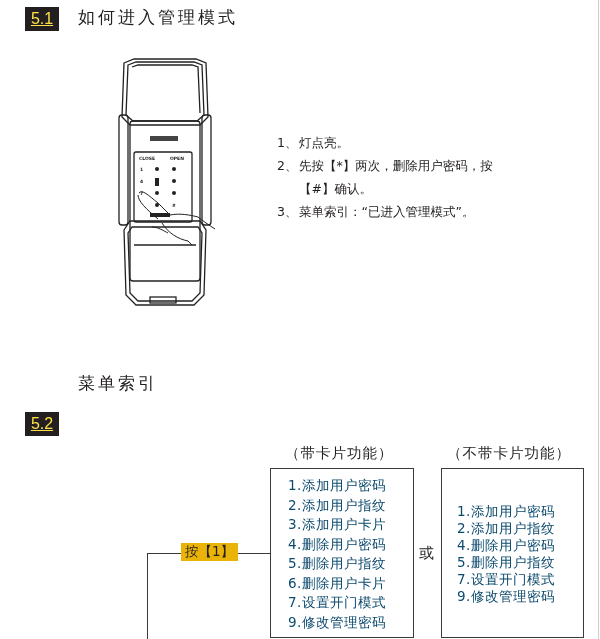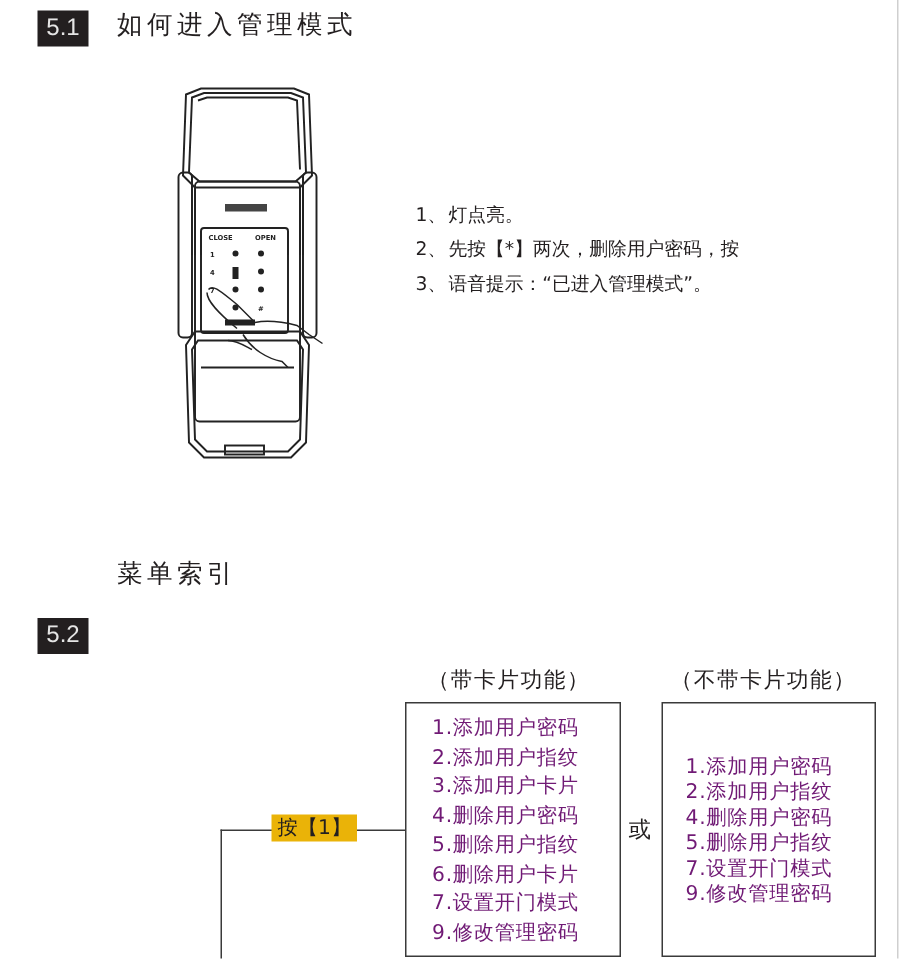--- a/index.html
+++ b/index.html
@@ -3,35 +3,35 @@
 <meta charset="utf-8">
 <style>
   html, body { margin: 0; padding: 0; }
   body {
     width: 600px; height: 639px; position: relative; overflow: hidden;
     background: #ffffff; color: #231f20;
     font-family: "DejaVu Sans", sans-serif;
   }
   .page-edge { position: absolute; left: 598px; top: 0; width: 1px; height: 639px; background: #cfcfcf; }
   .sec-badge {
-    position: absolute; width: 34px; height: 24px; background: #231f20; color: #e5e5e5;
-    font-family: "Liberation Sans", sans-serif; font-size: 16px; line-height: 24px; text-align: center;
+    position: absolute; width: 34px; height: 24px; background: #231f20; color: #fde047;
+    font-family: "Liberation Sans", sans-serif; font-size: 16px; line-height: 24px; text-align: center; text-decoration: underline;
   }
   .sec-title {
     position: absolute; font-size: 17px; letter-spacing: 3px; line-height: 24px; color: #231f20;
     font-family: Liberation Mono, monospace;
   }
   .steps { position: absolute; left: 277px; top: 131px; width: 300px; font-size: 12.5px; line-height: 23px; color: #231f20; }
   .step { position: relative; padding-left: 22px; }
   .step .num { position: absolute; left: 0; top: 0; }
   .lock { position: absolute; left: 110px; top: 55px; width: 110px; height: 255px; }
   .line { position: absolute; background: #3a3a3a; }
   .box { position: absolute; border: 1.2px solid #3a3a3a; box-sizing: border-box; }
   .box-caption { position: absolute; font-size: 14.5px; letter-spacing: 1px; color: #231f20; }
-  .menu-list { position: absolute; font-size: 13.5px; line-height: 19.5px; color: #701a75; letter-spacing: 0.5px; }
+  .menu-list { position: absolute; font-size: 13.5px; line-height: 19.5px; color: #0c4a6e; letter-spacing: 0.5px; }
   .press-label { position: absolute; font-size: 13.5px; color: #231f20; background: #eab308; padding: 0 4px; }
   .or-label { position: absolute; font-size: 15px; color: #231f20; }
 </style>
 </head>
 <body>
 
 <div class="page-edge"></div>
 
 <div class="sec-badge" style="left:25px; top:7px;">5.1</div>
 <div class="sec-title" style="left:78px; top:7px;">如何进入管理模式</div>
@@ -77,24 +77,25 @@
 </svg>
 
 <div class="steps">
   <div class="step">
     <span class="num">1、</span>
     <div>灯点亮。</div>
   </div>
   <div class="step">
     <span class="num">2、</span>
     <div>先按【*】两次，删除用户密码，按</div>
+    <div>【#】确认。</div>
   </div>
   <div class="step">
     <span class="num">3、</span>
-    <div>语音提示：“已进入管理模式”。</div>
+    <div>菜单索引：“已进入管理模式”。</div>
   </div>
 </div>
 
 <div class="sec-badge" style="left:25px; top:373px;margin-top:39px;">5.2</div>
 <div class="sec-title" style="left:78px; top:373px;">菜单索引</div>
 
 <div class="line" style="left:147px; top:553px; width:1.3px; height:86px;"></div>
 <div class="line" style="left:147px; top:553px; width:123px; height:1.3px;"></div>
 <div class="press-label" style="left:181px; top:543px;">按【1】</div>
 

